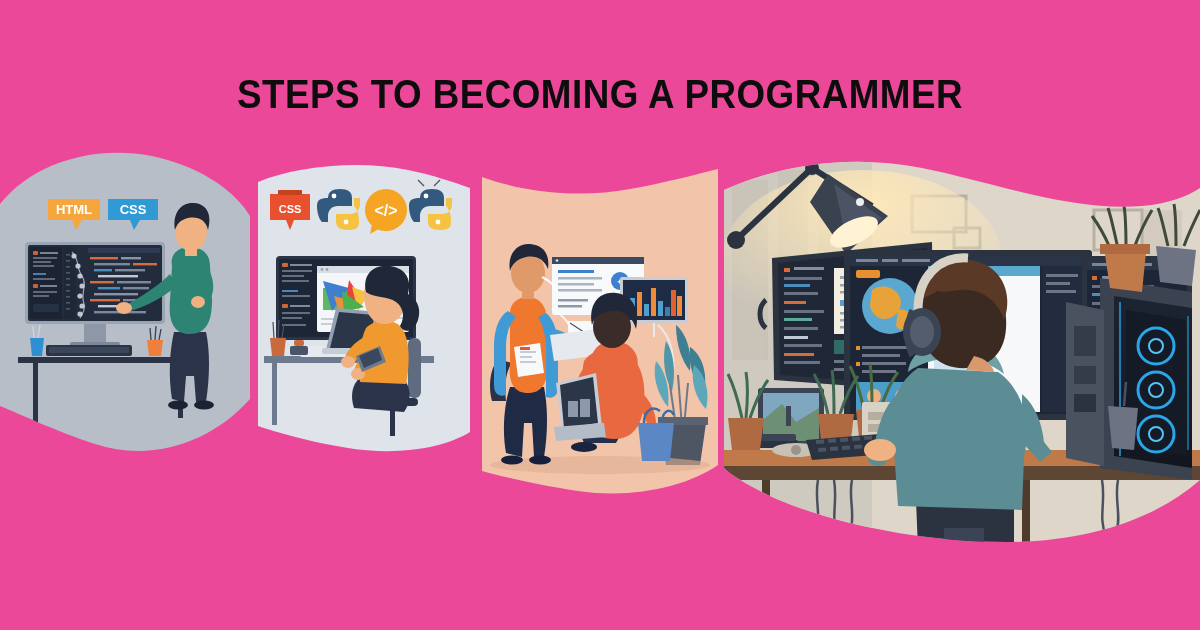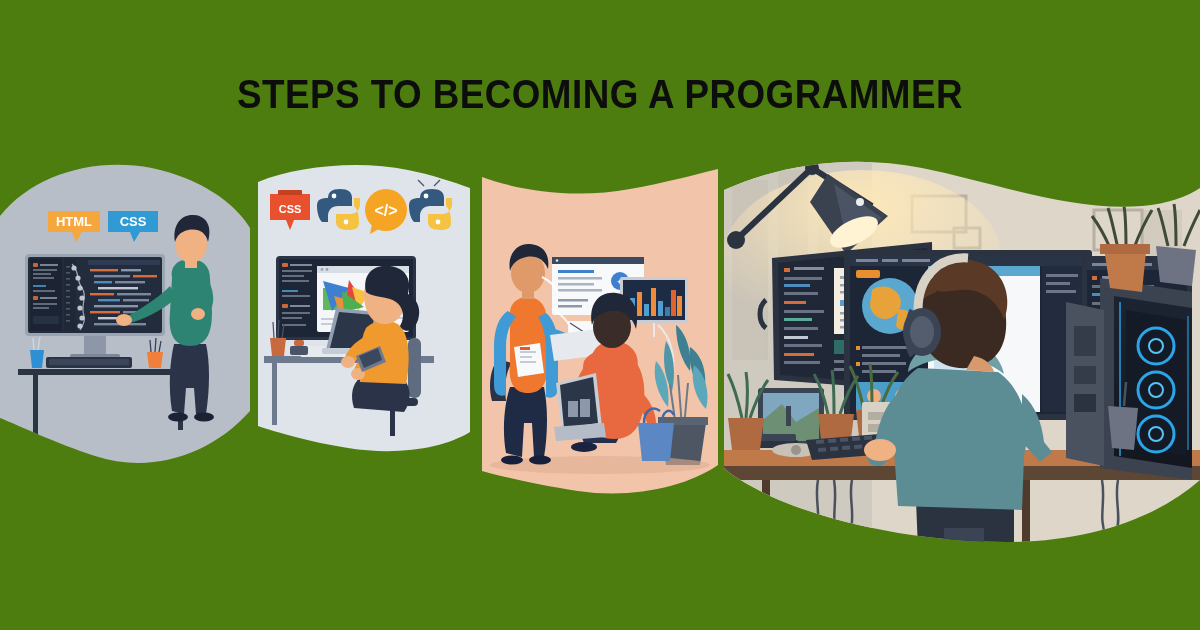--- a/index.html
+++ b/index.html
@@ -2,40 +2,40 @@
 <html><head>
 <meta charset="utf-8">
 <style>
   * { margin:0; padding:0; box-sizing:border-box; }
   html, body {
     width:1200px; height:630px;
     background:#f2f2f2;
     font-family:"Liberation Sans", sans-serif;
     overflow:hidden;
   }
-  #stage { position:relative; width:1200px; height:630px; background:#4d7c0f; }
+  #stage { position:relative; width:1200px; height:630px; background:#ec4899; }
 
   #title {
     position:absolute; top:72px; left:0; width:1200px;
     text-align:center;
     font-family:"Liberation Sans", sans-serif;
     font-weight:bold;
     font-size:40px;
     letter-spacing:0.5px;
     color:#0d0d0d;
     transform:scaleX(0.92);
     transform-origin:center;
     white-space:nowrap;
   }
 
   .panel { position:absolute; overflow:hidden; }
   .panel svg { display:block; }
 
   
-  #panel1 { left:0px;   top:156px; width:266px; height:330px; }
+  #panel1 { left:0px;   top:144px; width:266px; height:330px; }
   #panel2 { left:248px; top:160px; width:236px; height:310px; }
   #panel3 { left:480px; top:165px; width:246px; height:345px; }
   #panel4 { left:722px; top:150px; width:478px; height:400px; }
 </style>
 </head>
 <body>
 
 <div id="stage">
 
   <h1 id="title">STEPS TO BECOMING A PROGRAMMER</h1>

